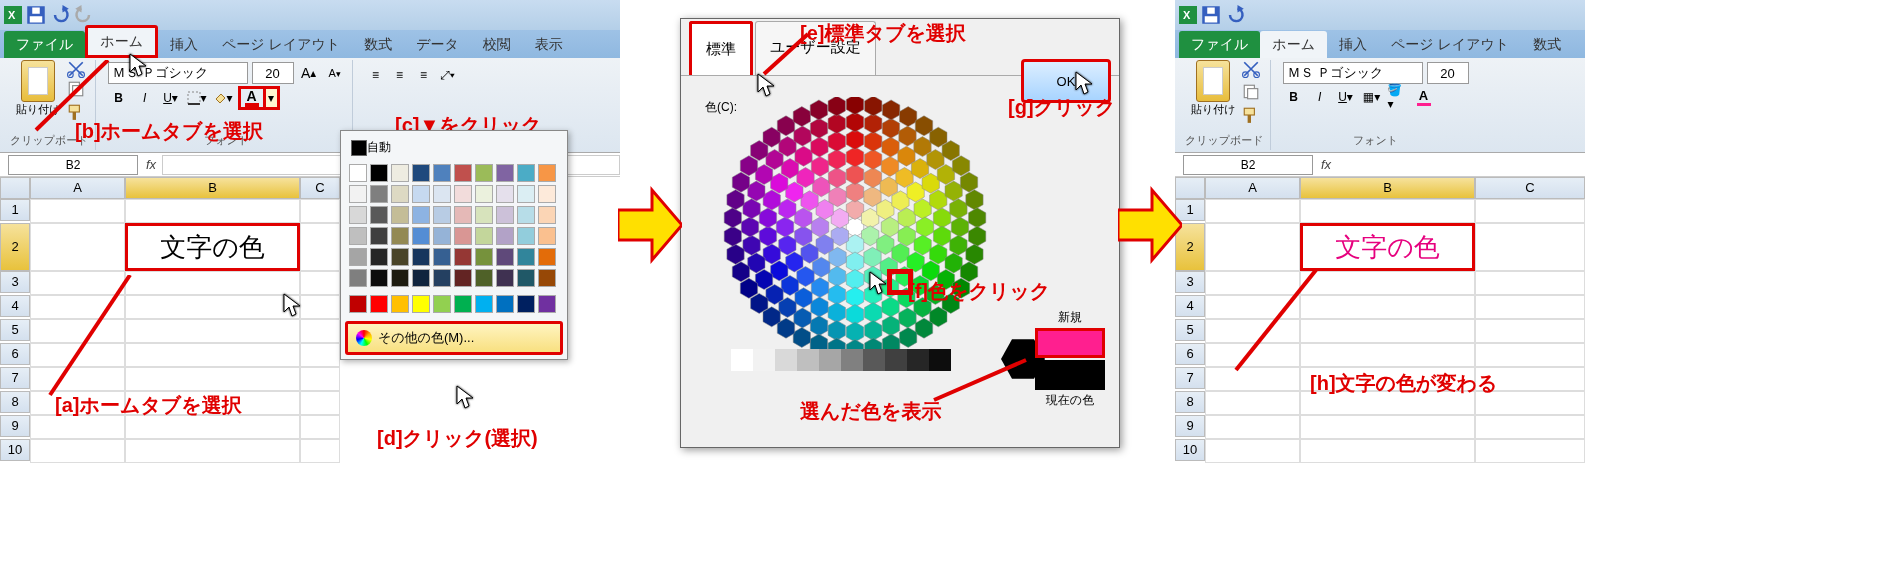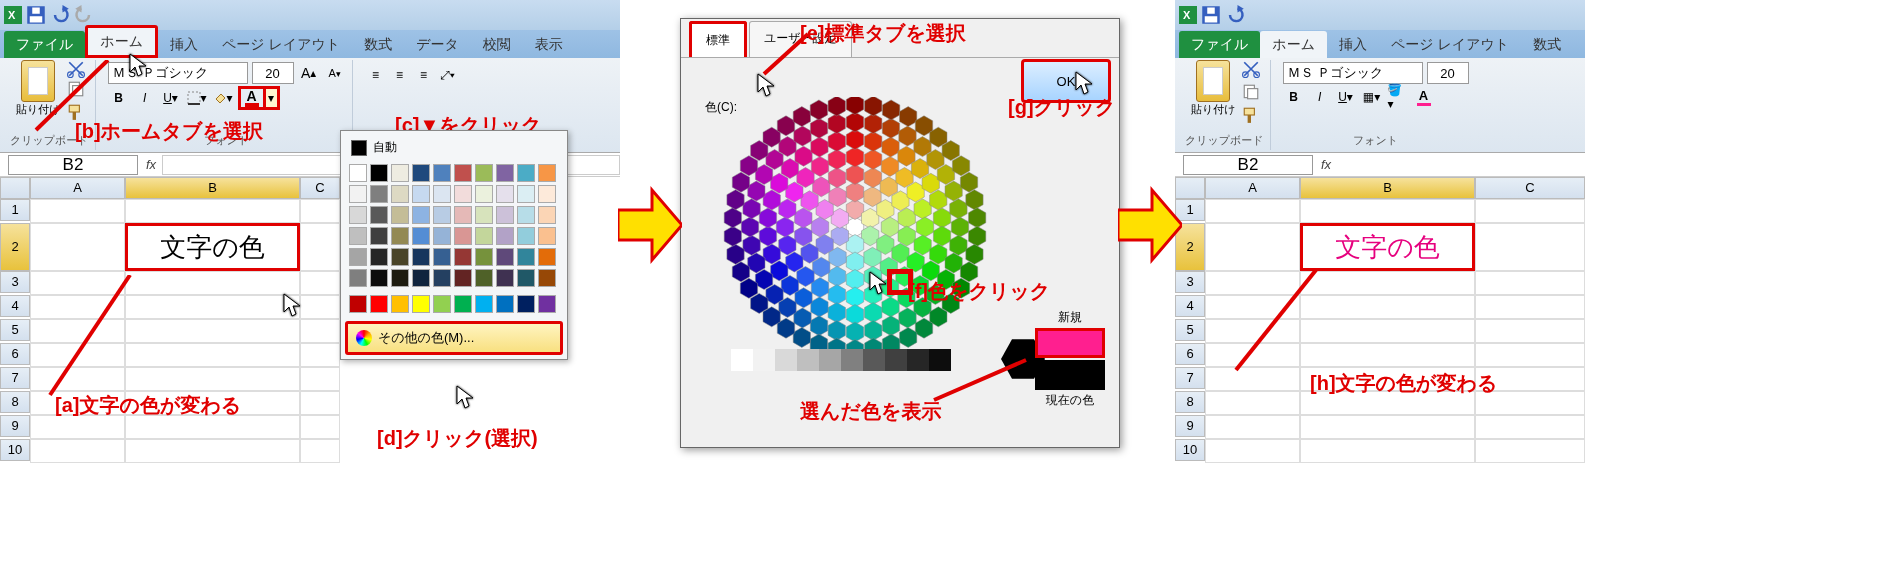--- a/index.html
+++ b/index.html
@@ -129,21 +129,21 @@
     display:flex; align-items:center; justify-content:center;
     background:#fff4d0;
   }
 
   
   .nf-row { height:24px; display:flex; align-items:center; border-bottom:1px solid #ccc; }
   .namebox {
     width:130px; height:20px; margin:2px 8px;
     border:1px solid #999; background:#fff;
     display:flex; align-items:center; justify-content:center;
-    font-size:17px;
+    font-size:12px;
     text-align:center;
   }
   .fx-label { font-style:italic; font-size:13px; color:#444; margin-right:6px; }
   .formula-input {
     flex:1; height:20px; border:1px solid #ccc; background:#fff;
     padding:0 4px; font-size:13px;
   }
 
   
   .grid { display:grid; grid-template-columns: 30px 95px 175px 40px; }
@@ -178,21 +178,21 @@
   .colordrop {
     position:absolute;
     left:340px; top:130px;
     width:228px;
     background:#f4f6f8;
     border:1px solid #888;
     box-shadow:2px 2px 6px rgba(0,0,0,.3);
     padding:4px;
     z-index:10;
   }
-  .cd-auto { display:flex; align-items:center; gap:6px; padding:4px 6px; }
+  .cd-auto { display:flex; align-items:center; padding:4px 6px; }
   .cd-swatch { width:16px;height:16px; border:1px solid #666; }
   .cd-label { font-size:13px; color:#333; padding:4px 4px 0; }
   .cd-grid { display:grid; grid-template-columns:repeat(10,18px); gap:3px; padding:4px; }
   .cd-grid .c { width:18px; height:18px; border:1px solid #aaa; }
   .cd-more {
     margin-top:4px;
     padding:5px 8px;
     background:linear-gradient(#fff4c0,#f8e080);
     border:1px solid #d0b040;
     border-radius:3px;
@@ -230,24 +230,24 @@
   }
   .wctrl-btn.close {
     background:linear-gradient(#f89090,#d04040);
     color:#fff;
   }
   .dlg-tabs {
     display:flex; padding:2px 8px 0; gap:2px;
     border-bottom:1px solid #aaa;
   }
   .dlg-tab {
-    padding:8px 14px;
+    padding:16px 14px;
     border:1px solid #aaa; border-bottom:none;
     background:#f6f6f6;
-    font-size:12px;
+    font-size:15px;
     border-radius:3px 3px 0 0;
   }
   .dlg-tab.active { background:#fff; }
   .dlg-ok {
     position:absolute; right:8px; top:40px;
     width:90px; height:44px;
     background:linear-gradient(#dceeff,#a8d4ff);
     border:2px solid #2a7ae2;
     border-radius:4px;
     font-size:13px;
@@ -937,21 +937,21 @@
 <svg class="conn" style="left:30px;top:60px;width:110px;height:80px;">
     <path d="M78 0 L6 70"></path>
   </svg>
 <div class="callout" style="left:75px;top:118px;">[b]ホームタブを選択</div>
 
 <div class="callout" style="left:395px;top:112px;">[c]▼をクリック</div>
 
 <svg class="conn" style="left:40px;top:275px;width:100px;height:130px;">
     <path d="M90 0 L10 120"></path>
   </svg>
-<div class="callout" style="left:55px;top:392px;">[a]文字の色が変わる</div>
+<div class="callout" style="left:55px;top:392px;">[a]ホームタブを選択</div>
 
 <div class="callout" style="left:377px;top:425px;">[d]クリック(選択)</div>
 
 <svg class="conn" style="left:760px;top:28px;width:50px;height:50px;">
     <path d="M48 6 L4 46"></path>
   </svg>
 <div class="callout" style="left:800px;top:20px;">[e]標準タブを選択</div>
 
 <div class="callout" style="left:908px;top:278px;">[f]色をクリック</div>
 

